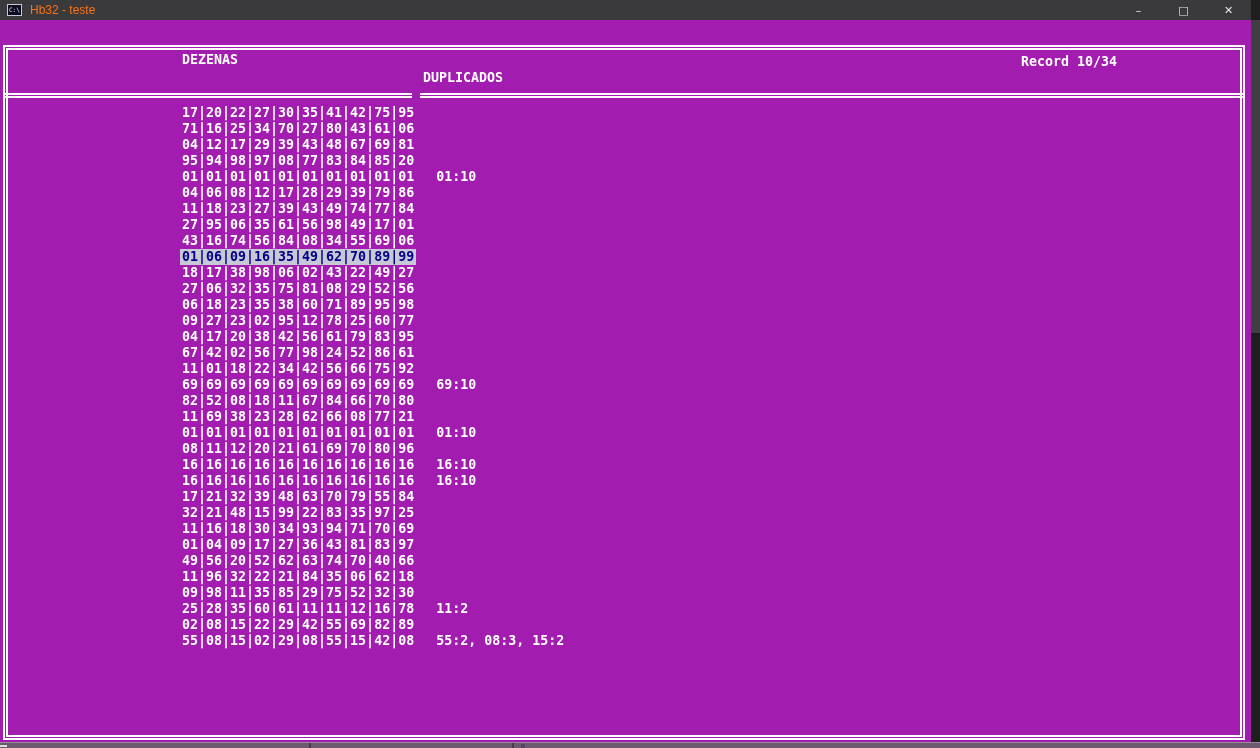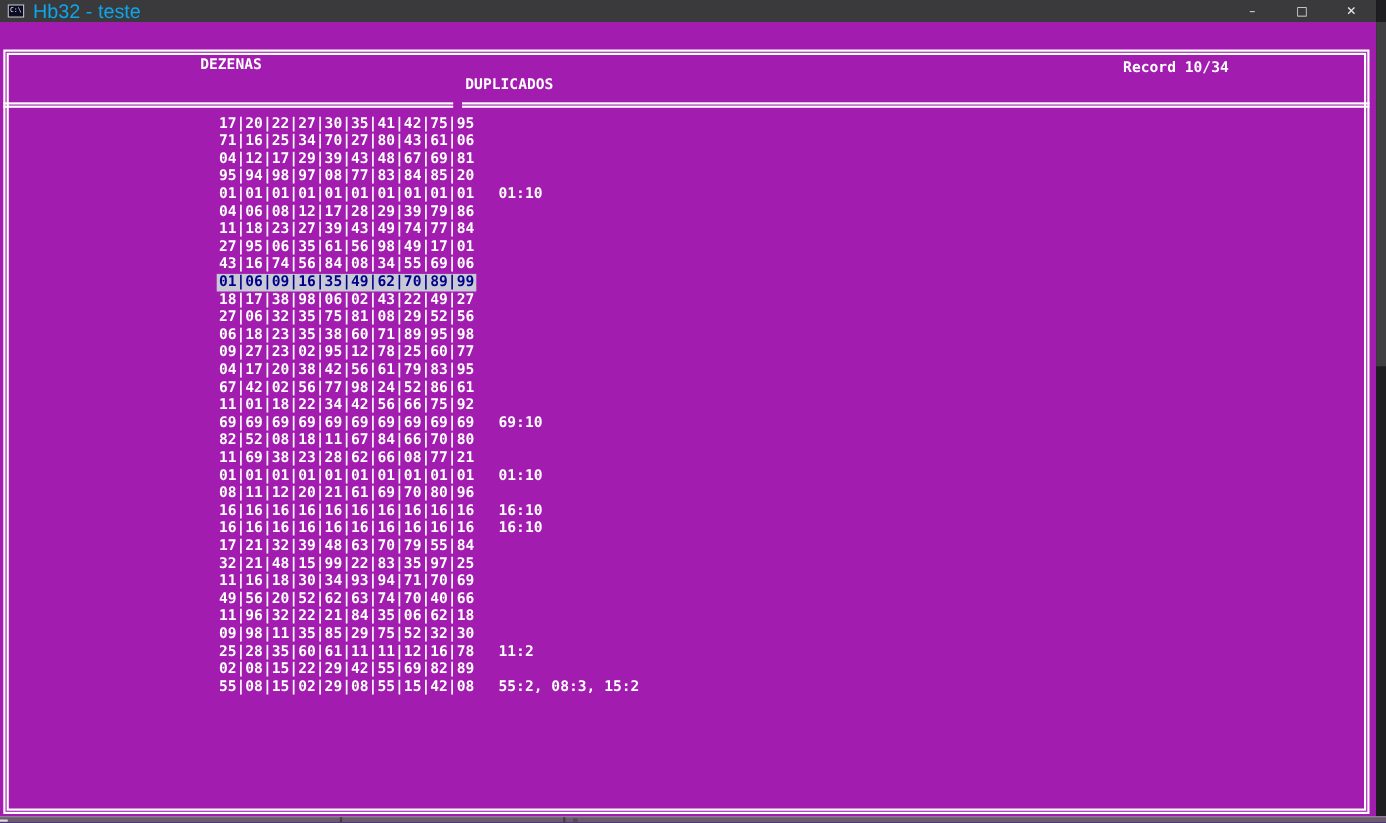--- a/index.html
+++ b/index.html
@@ -11,21 +11,21 @@
     position:absolute; left:0; top:0; width:1251px; height:20px;
     background:#3a3a3c; display:flex; align-items:center;
     font-family:"Liberation Sans", sans-serif;
   }
   .app-icon {
     width:15px; height:12px; margin-left:7px; background:#0c0c24;
     border:1px solid #c9c9c9; display:flex; align-items:center; justify-content:flex-start;
     font-size:6px; line-height:6px; color:#e8e8e8; padding-left:1px;
     font-family:"DejaVu Sans Mono", monospace; flex:0 0 auto;
   }
-  .title-text { color:#0ea5e9; font-size:18px; margin-left:8px; white-space:nowrap; }
+  .title-text { color:#f97316; font-size:12px; margin-left:8px; white-space:nowrap; }
   .win-buttons { margin-left:auto; display:flex; height:100%; }
   .win-btn {
     width:45px; height:100%; display:flex; align-items:center; justify-content:center;
     color:#e8e8e8; font-size:11px; font-family:"DejaVu Sans", sans-serif; cursor:default;
   }
 
   
   .console {
     position:absolute; left:0; top:20px; width:1251px; height:722px;
     background:#a21caf;
@@ -37,21 +37,21 @@
   .divider { position:absolute; height:0; border-top:5px double #ffffff; }
   .divider.left  { left:3px;  top:73px; width:409px; }
   .divider.right { left:420px; top:73px; width:825px; }
 
   .tui-text { position:absolute; color:#ffffff; font-weight:bold; font-size:13.3px; line-height:16px; white-space:pre; }
   .record-label   { left:1021px; top:34px; }
   .col-dezenas    { left:182px;  top:32px; }
   .col-duplicados { left:423px;  top:50px; }
 
   
-  .rows { position:absolute; left:199px; top:85px; }
+  .rows { position:absolute; left:182px; top:85px; }
   .row { height:16px; line-height:16px; font-weight:bold; font-size:13.3px; color:#ffffff; white-space:pre; }
   .row .dz { display:inline-block; padding:0 2px; margin-left:-2px; }
   .row .dp { display:inline-block; margin-left:20px; }
   .row.selected .dz { background:#c8c8d6; color:#000089; }
 
   
   .right-strip { position:absolute; right:0; top:0; width:9px; height:742px; background:#1e1e1e; }
   .right-strip .thumb { position:absolute; left:0; top:20px; width:9px; height:313px; background:#3f3f41; }
 
   
@@ -107,20 +107,21 @@
       <div class="row"><span class="dz">69|69|69|69|69|69|69|69|69|69</span><span class="dp">69:10</span></div>
       <div class="row"><span class="dz">82|52|08|18|11|67|84|66|70|80</span></div>
       <div class="row"><span class="dz">11|69|38|23|28|62|66|08|77|21</span></div>
       <div class="row"><span class="dz">01|01|01|01|01|01|01|01|01|01</span><span class="dp">01:10</span></div>
       <div class="row"><span class="dz">08|11|12|20|21|61|69|70|80|96</span></div>
       <div class="row"><span class="dz">16|16|16|16|16|16|16|16|16|16</span><span class="dp">16:10</span></div>
       <div class="row"><span class="dz">16|16|16|16|16|16|16|16|16|16</span><span class="dp">16:10</span></div>
       <div class="row"><span class="dz">17|21|32|39|48|63|70|79|55|84</span></div>
       <div class="row"><span class="dz">32|21|48|15|99|22|83|35|97|25</span></div>
       <div class="row"><span class="dz">11|16|18|30|34|93|94|71|70|69</span></div>
+      <div class="row"><span class="dz">01|04|09|17|27|36|43|81|83|97</span></div>
       <div class="row"><span class="dz">49|56|20|52|62|63|74|70|40|66</span></div>
       <div class="row"><span class="dz">11|96|32|22|21|84|35|06|62|18</span></div>
       <div class="row"><span class="dz">09|98|11|35|85|29|75|52|32|30</span></div>
       <div class="row"><span class="dz">25|28|35|60|61|11|11|12|16|78</span><span class="dp">11:2</span></div>
       <div class="row"><span class="dz">02|08|15|22|29|42|55|69|82|89</span></div>
       <div class="row"><span class="dz">55|08|15|02|29|08|55|15|42|08</span><span class="dp">55:2, 08:3, 15:2</span></div>
     </div>
 </div>
 
 <div class="right-strip">

